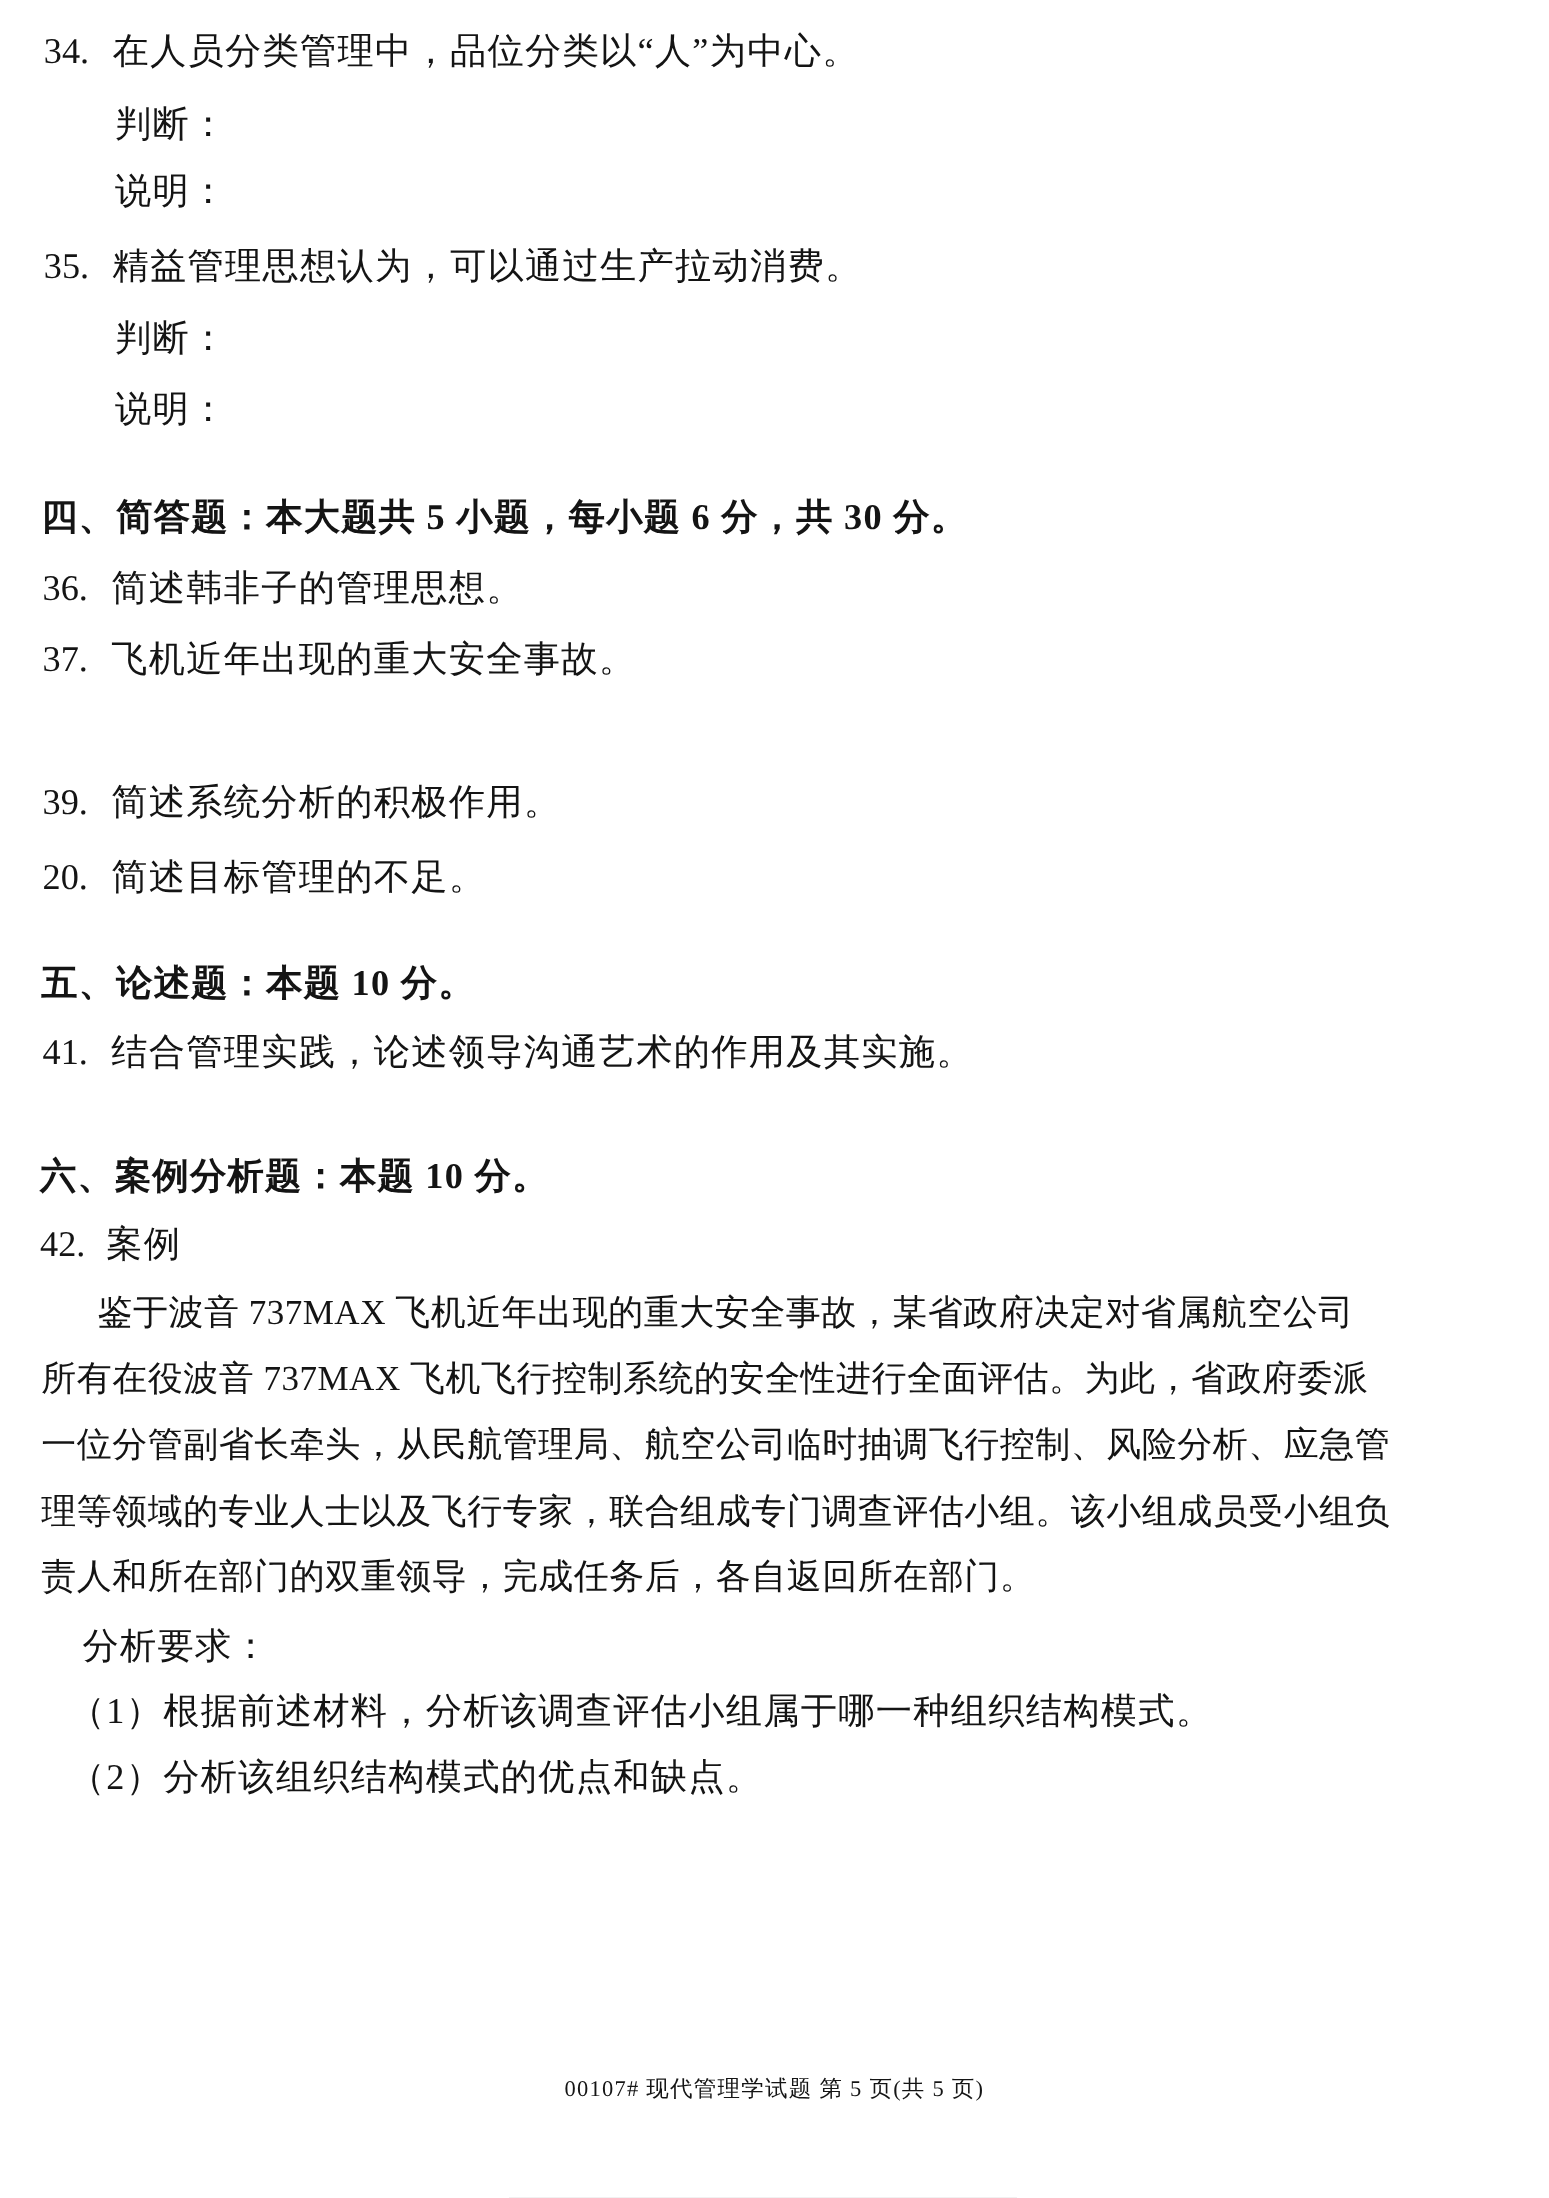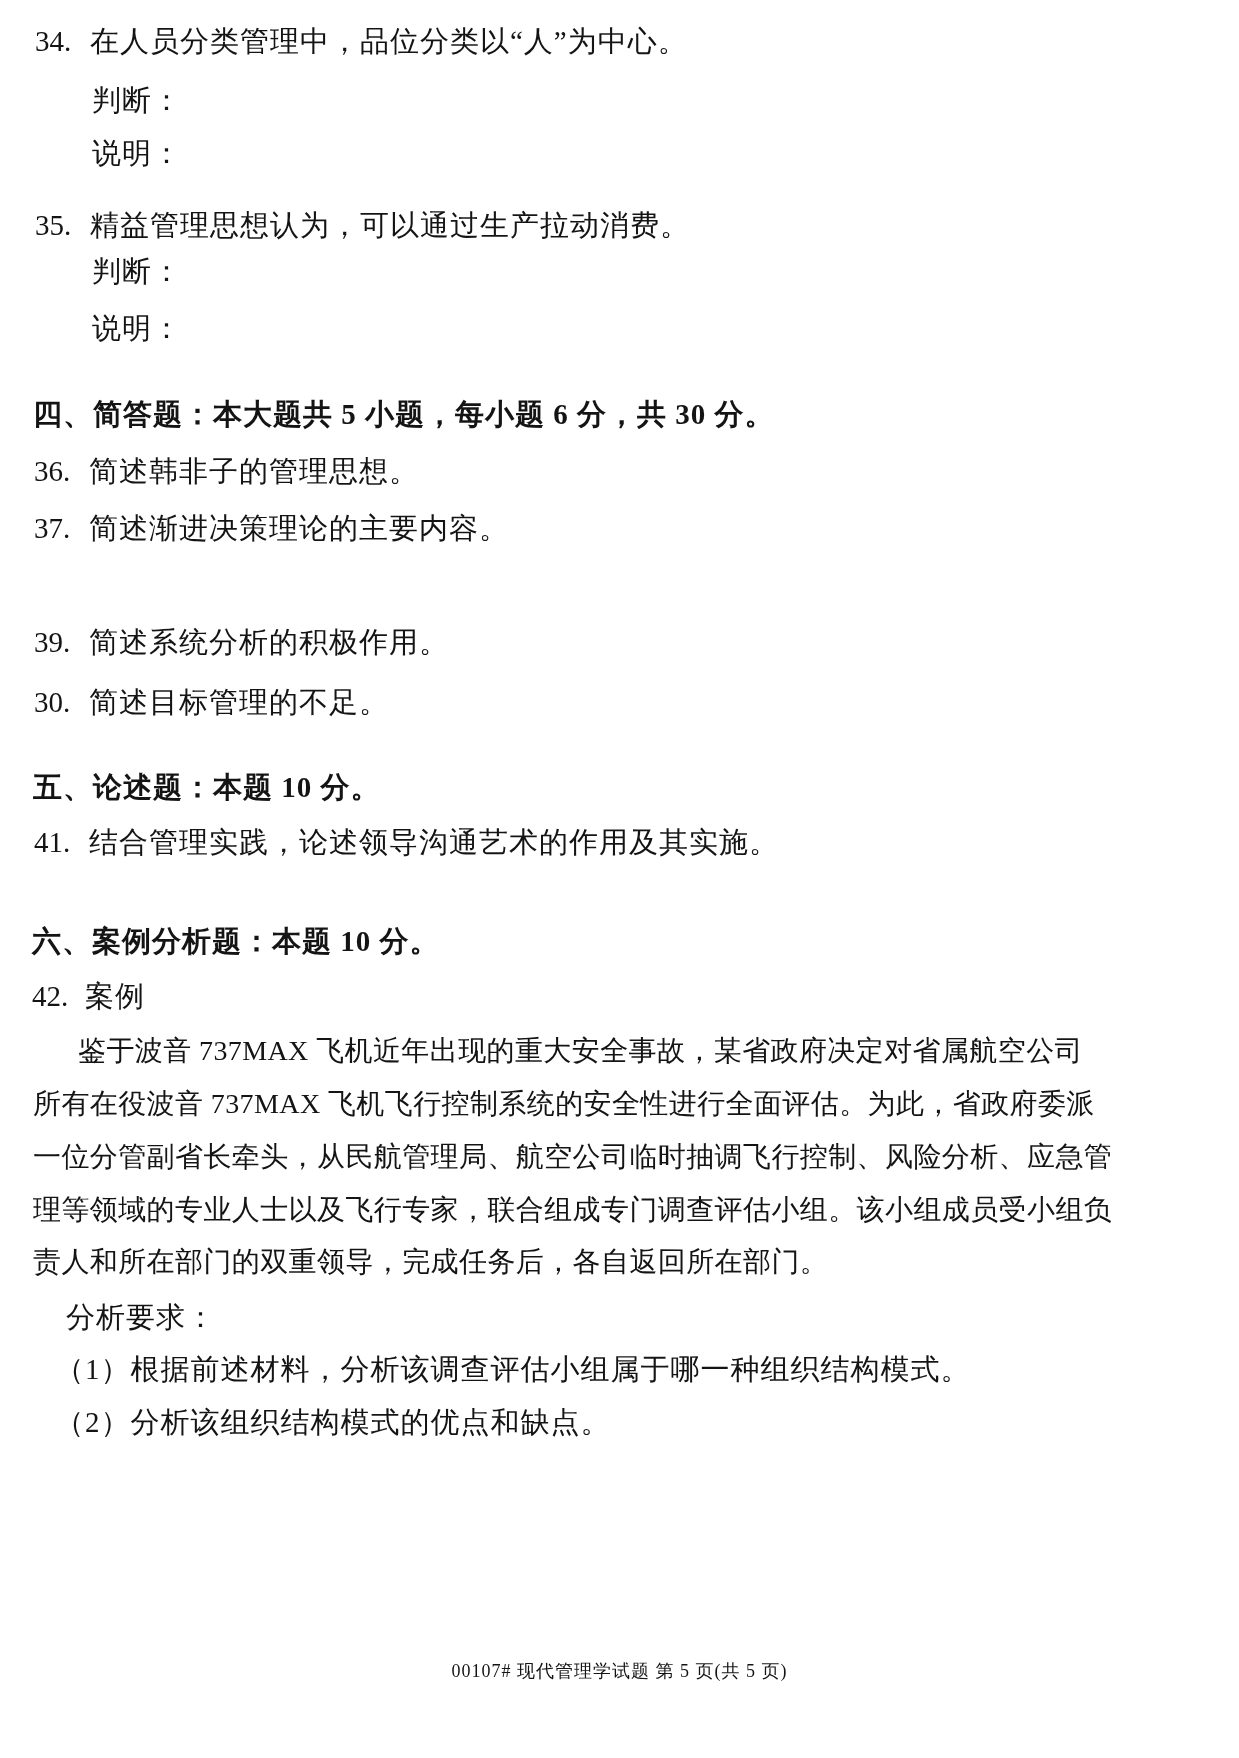--- a/index.html
+++ b/index.html
@@ -55,39 +55,39 @@
 <body>
 
 <div class="page">
 
   <div class="line" style="left:35px; top:26px;">
     <span class="qnum">34.</span><span>在人员分类管理中，品位分类以“人”为中心。</span>
   </div>
   <div class="line" style="left:92px; top:85px;">判断：</div>
   <div class="line" style="left:92px; top:138px;">说明：</div>
 
-  <div class="line" style="left:35px; top:198px;margin-top:12px;">
+  <div class="line" style="left:35px; top:198px;">
     <span class="qnum">35.</span><span>精益管理思想认为，可以通过生产拉动消费。</span>
   </div>
   <div class="line" style="left:92px; top:256px;">判断：</div>
   <div class="line" style="left:92px; top:313px;">说明：</div>
 
   <div class="line sec-title" style="left:33px; top:399px;">四、简答题：本大题共 5 小题，每小题 6 分，共 30 分。</div>
 
   <div class="line" style="left:34px; top:456px;">
     <span class="qnum">36.</span><span>简述韩非子的管理思想。</span>
   </div>
   <div class="line" style="left:34px; top:513px;">
-    <span class="qnum">37.</span><span>简述渐进决策理论的主要内容。</span>
+    <span class="qnum">37.</span><span>飞机近年出现的重大安全事故。</span>
   </div>
   <div class="line" style="left:34px; top:627px;">
     <span class="qnum">39.</span><span>简述系统分析的积极作用。</span>
   </div>
   <div class="line" style="left:34px; top:687px;">
-    <span class="qnum">30.</span><span>简述目标管理的不足。</span>
+    <span class="qnum">20.</span><span>简述目标管理的不足。</span>
   </div>
 
   <div class="line sec-title" style="left:33px; top:772px;">五、论述题：本题 10 分。</div>
   <div class="line" style="left:34px; top:827px;">
     <span class="qnum">41.</span><span>结合管理实践，论述领导沟通艺术的作用及其实施。</span>
   </div>
 
   <div class="line sec-title" style="left:32px; top:926px;">六、案例分析题：本题 10 分。</div>
   <div class="line" style="left:32px; top:981px;">
     <span class="qnum-sm">42.</span><span>案例</span>

